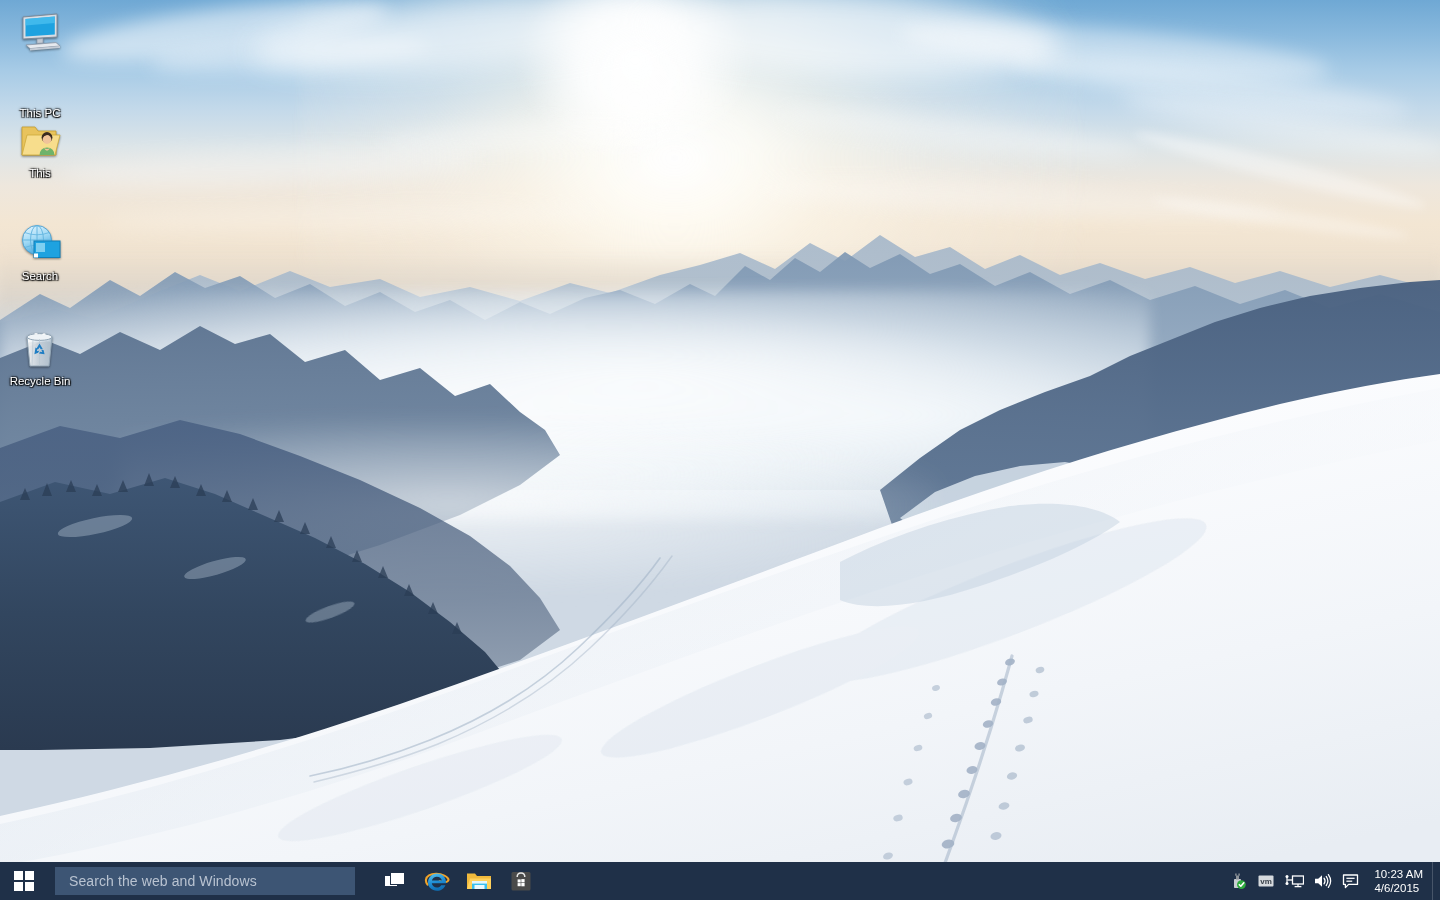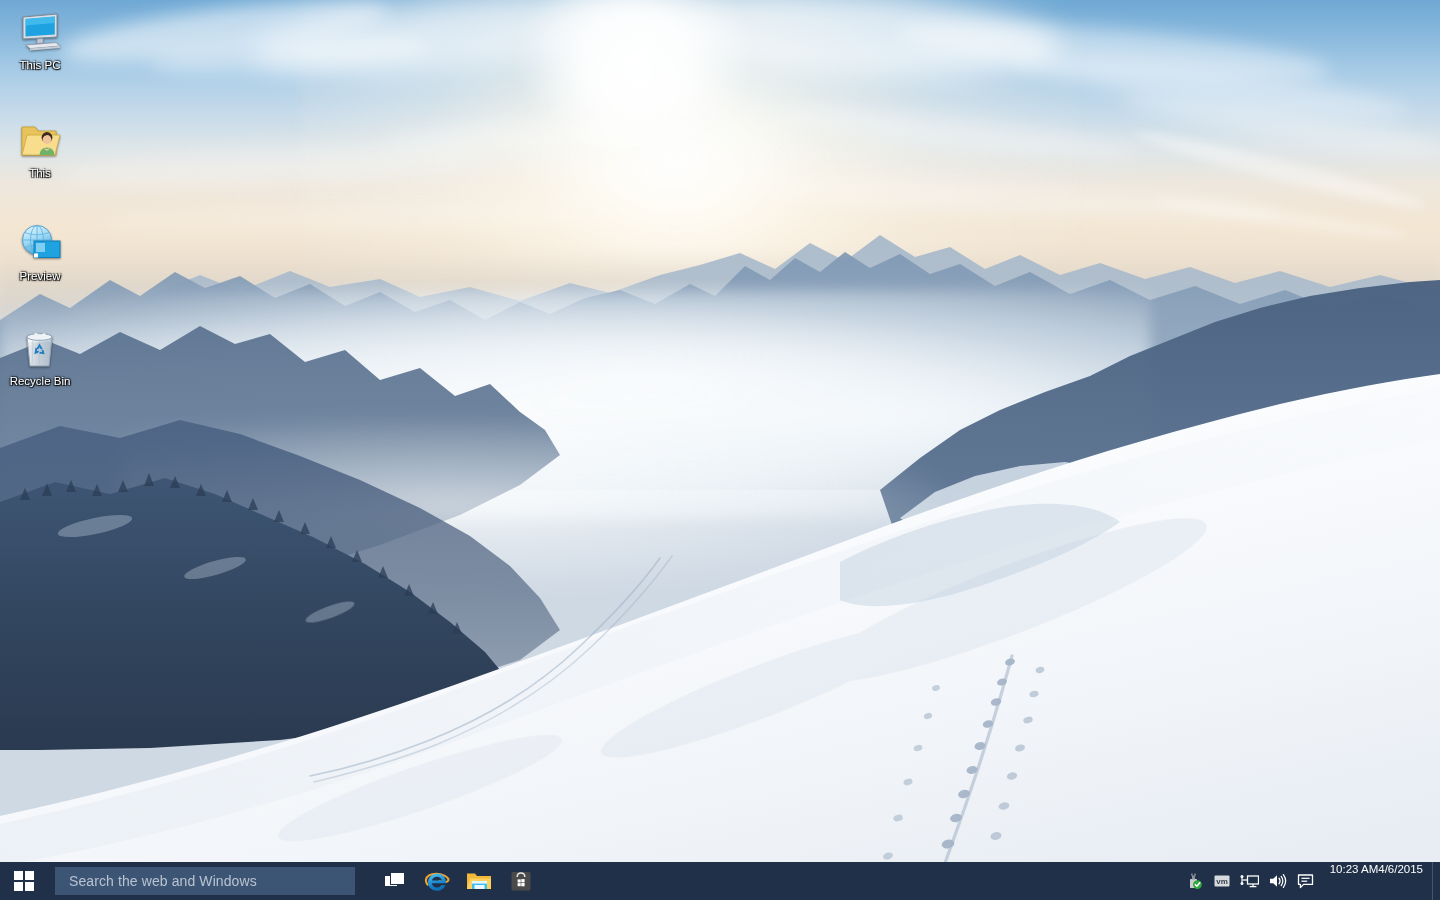--- a/index.html
+++ b/index.html
@@ -111,21 +111,21 @@
   }
   .desk-icon .label {
     margin-top:3px; font-size:11.5px; line-height:13px; color:#ffffff;
     text-align:center; white-space:nowrap;
     text-shadow:
       1px 1px 1px rgba(0,0,0,0.95),
       -1px 1px 1px rgba(0,0,0,0.75),
       1px -1px 1px rgba(0,0,0,0.6),
       0 0 3px rgba(0,0,0,0.8);
   }
-  #icon-thispc   { left:2px; top:8px; }
+  #icon-thispc   { left:2px; top:8px;gap:48px; }
   #icon-ryan     { left:2px; top:116px; }
   #icon-network  { left:2px; top:219px; }
   #icon-recycle  { left:2px; top:324px; }
 
   
   #watermark {
     position:absolute; right:6px; bottom:42px;
     text-align:right; color:#f2f2f2; font-size:12px; line-height:16px;
     text-shadow:0 1px 2px rgba(0,0,0,0.35);
     opacity:.92;
@@ -168,21 +168,21 @@
   }
 
   #tray {
     margin-left:auto; display:flex; align-items:flex-end; height:38px;
   }
   .tray-icon {
     width:28px; height:38px; display:flex; align-items:center; justify-content:center;
     cursor:default;
   }
   #clock {
-    display:flex; justify-content:center;
+    display:flex; flex-direction:column; justify-content:center;
     height:38px; padding:0 9px 0 10px; color:#ffffff;
     font-size:11.5px; line-height:14px; cursor:default;
   }
   #show-desktop {
     width:8px; height:38px; border-left:1px solid rgba(255,255,255,0.18);
     cursor:default;
   }
 </style>
 </head>
 <body>
@@ -470,21 +470,21 @@
             <line x1="6.5" y1="21" x2="35.5" y2="21" stroke="#5fb2de" stroke-width="0.9"></line>
             <path d="M8.6 13.5 q12.4 4.6 24.8 0" fill="none" stroke="#5fb2de" stroke-width="0.8"></path>
             <path d="M8.6 28.5 q12.4 -4.6 24.8 0" fill="none" stroke="#5fb2de" stroke-width="0.8"></path>
             <line x1="21" y1="6.5" x2="21" y2="35.5" stroke="#5fb2de" stroke-width="0.9"></line>
 
             <rect x="18" y="22" width="26" height="16.5" fill="#1ea2e0" stroke="#0f7fb8" stroke-width="1"></rect>
             <rect x="20" y="24" width="9" height="9" fill="#8fd7f3" opacity="0.85"></rect>
             <rect x="18" y="34.5" width="4" height="4" fill="#ffffff"></rect>
           </svg>
         </div>
-        <div class="label">Preview</div>
+        <div class="label">Search</div>
       </div>
 
       <div class="desk-icon" id="icon-recycle">
         <div class="glyph">
           <svg viewBox="0 0 48 48" width="48" height="48">
             <defs>
               <linearGradient id="bing" x1="0" y1="0" x2="1" y2="0">
                 <stop offset="0%" stop-color="#ffffff" stop-opacity="0.92"></stop>
                 <stop offset="45%" stop-color="#e3ecf3" stop-opacity="0.82"></stop>
                 <stop offset="100%" stop-color="#b9c9d6" stop-opacity="0.9"></stop>

